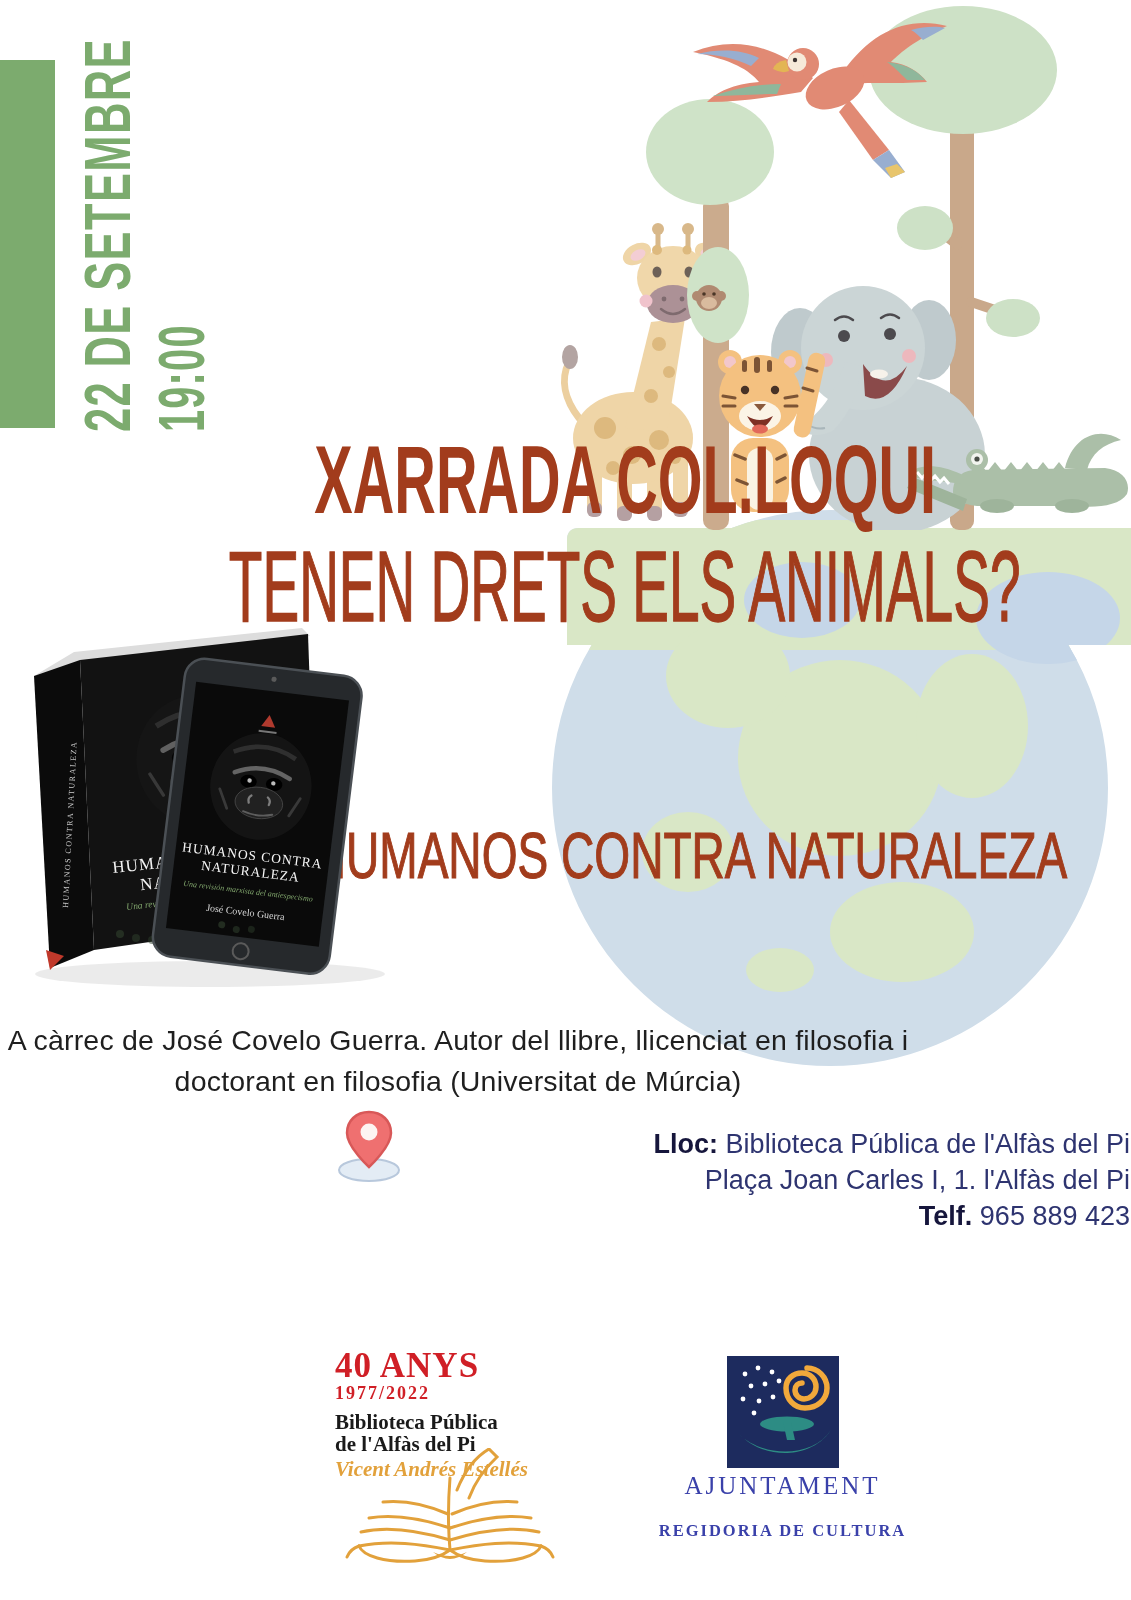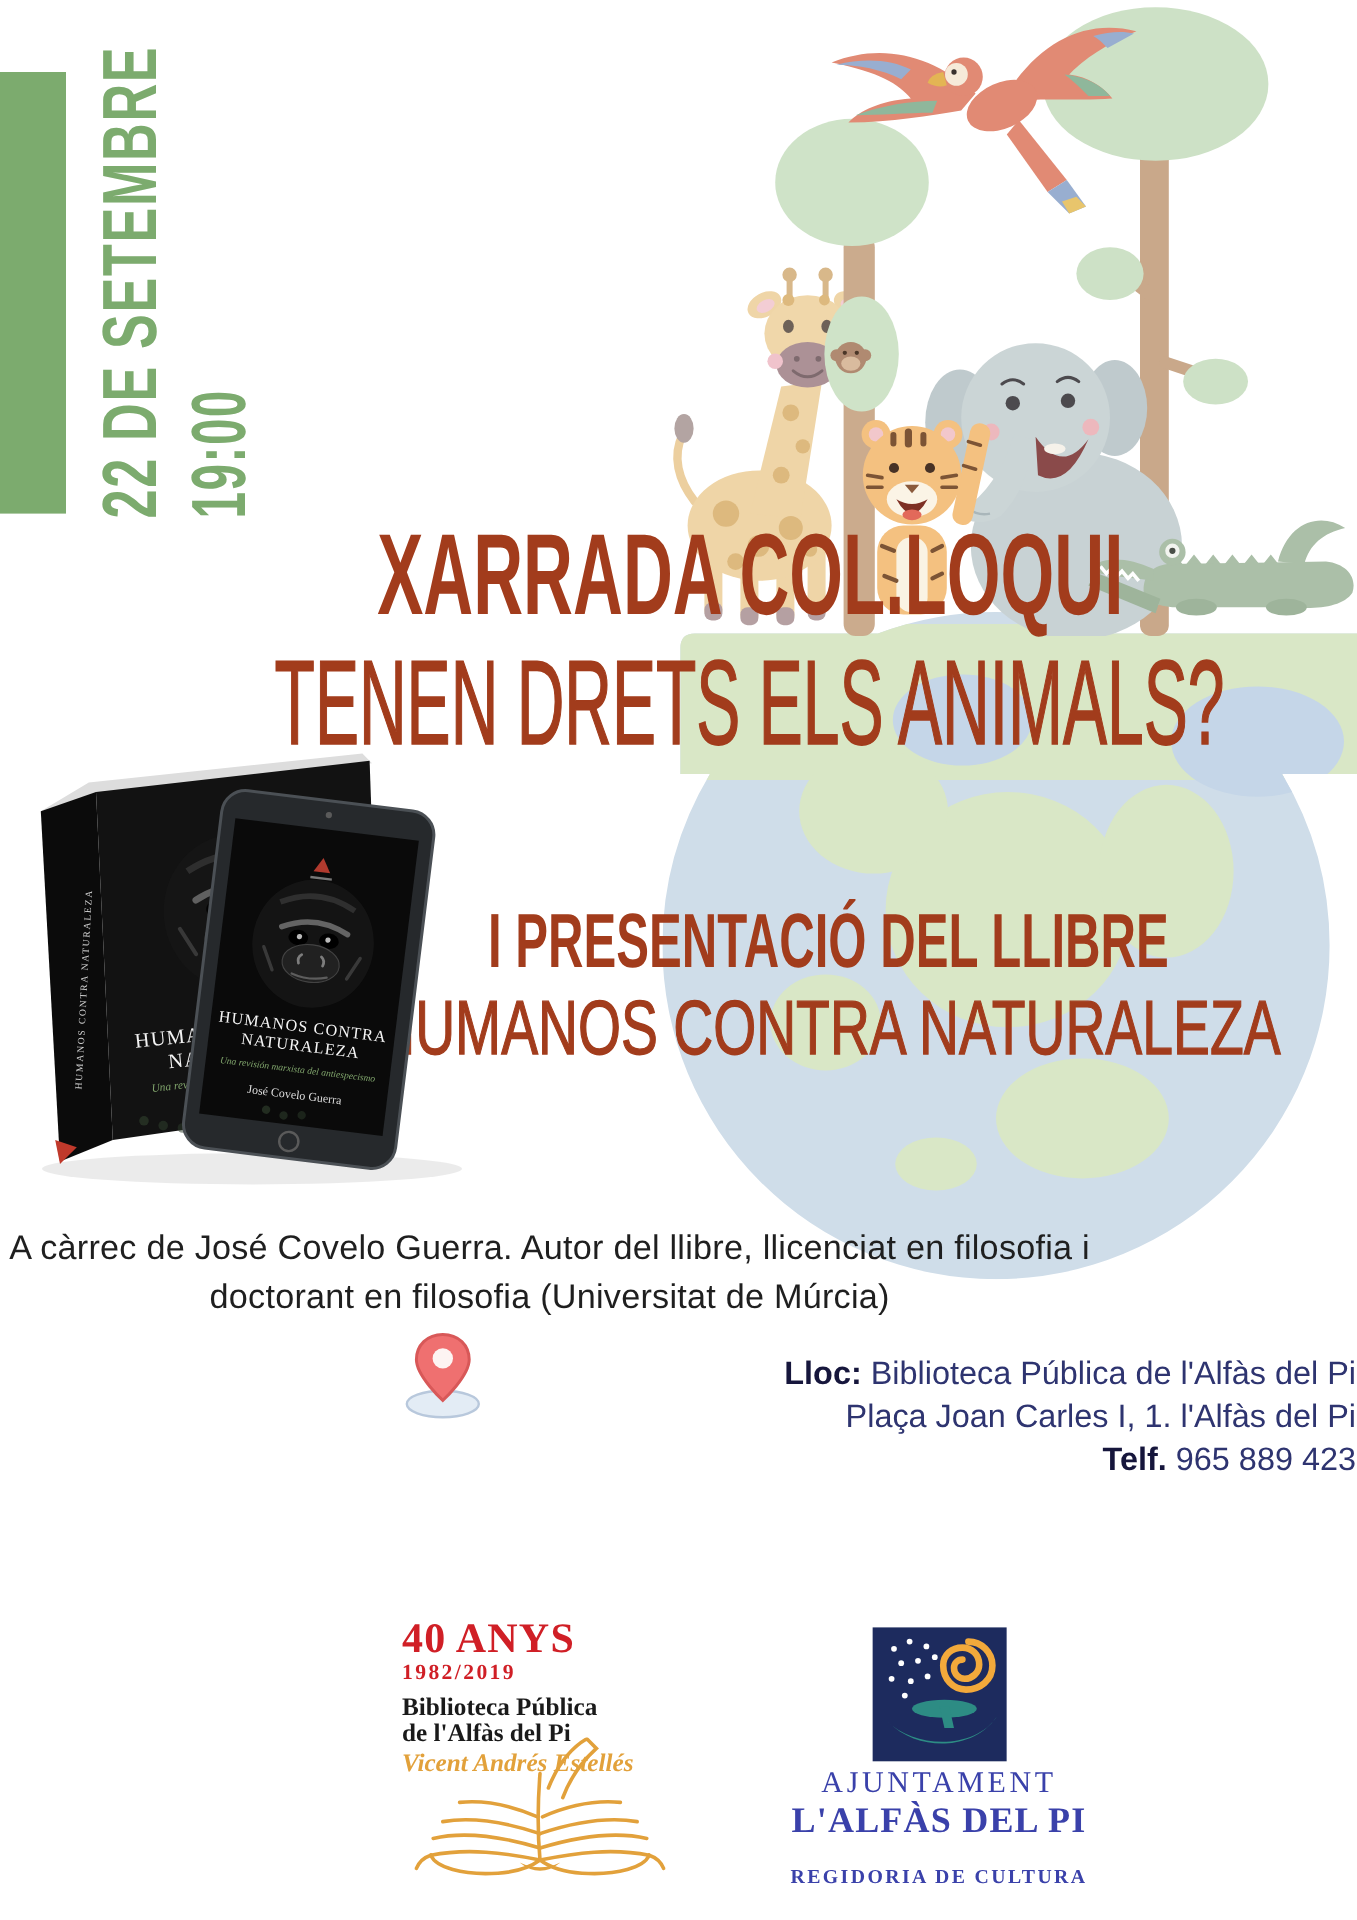--- a/index.html
+++ b/index.html
@@ -216,23 +216,20 @@
   <div class="abs green-bar"></div>
   <div class="abs vert-date date">22 DE SETEMBRE</div>
   <div class="abs vert-date time">19:00</div>
 
   <div class="abs head-row t1">
     <span>XARRADA COL.LOQUI</span>
   </div>
   <div class="abs head-row t2">
     <span>TENEN DRETS ELS ANIMALS?</span>
   </div>
-  <div class="abs head-row s1">
-    <span>I PRESENTACIÓ DEL LLIBRE</span>
-  </div>
   <div class="abs head-row s2">
     <span>HUMANOS CONTRA NATURALEZA</span>
   </div>
 
   <svg class="abs" style="left:10px;top:618px;" width="390" height="375" viewBox="0 0 390 375">
     <defs>
       <g id="gorilla">
         <ellipse cx="0" cy="0" rx="55" ry="58" fill="#161616"></ellipse>
         <path d="M-34,-34 Q0,-52 34,-34" stroke="#343434" stroke-width="5" fill="none"></path>
         <path d="M-30,-12 Q0,-27 30,-12" stroke="#6e6e6e" stroke-width="5" fill="none" stroke-linecap="round"></path>
@@ -303,21 +300,21 @@
     <circle cx="35" cy="26" r="8.5" fill="#fdf4f2"></circle>
   </svg>
   <div class="abs contact">
     <div><b>Lloc:</b><span> Biblioteca Pública de l'Alfàs del Pi</span></div>
     <div>Plaça Joan Carles I, 1. l'Alfàs del Pi</div>
     <div><b>Telf.</b><span> 965 889 423</span></div>
   </div>
 
   <div class="abs lib">
     <div class="l1">40 ANYS</div>
-    <div class="l2">1982/2019</div>
+    <div class="l2">1977/2022</div>
     <div class="l3">Biblioteca Pública</div>
     <div class="l3" style="margin-top:0;">de l'Alfàs del Pi</div>
     <div class="l5">Vicent Andrés Estellés</div>
   </div>
   <svg class="abs" style="left:345px;top:1448px;" width="210" height="120" viewBox="0 0 210 120">
     <g stroke="#e2a13b" stroke-width="3" fill="none" stroke-linecap="round">
       <path d="M112,42 C120,22 132,8 144,1 L152,9 C140,20 130,34 124,50"></path>
       <path d="M105,30 C103,55 103,80 105,102"></path>
       <path d="M105,102 C75,96 45,92 14,98"></path>
       <path d="M105,102 C135,96 165,92 196,98"></path>
@@ -353,17 +350,16 @@
       <path d="M 0,-20 C 11,-20 20,-11 20,0 C 20,12 10,20 -2,20 C -13,20 -21,11 -21,0 C -21,-9 -14,-15 -5,-15 C 3,-15 9,-9 9,-1 C 9,6 3,11 -3,11 C -8,11 -12,7 -12,2 C -12,-2 -9,-5 -5,-5"></path>
     </g>
     <g fill="#2d8c84">
       <ellipse cx="60" cy="68" rx="27" ry="7.5"></ellipse>
       <path d="M56,66 L60,84 L68,84 L64,66 Z"></path>
       <path d="M12,78 C36,102 86,102 104,74 C92,92 72,97 58,97 C42,97 26,92 12,78 Z"></path>
     </g>
   </svg>
   <div class="abs council">
     <div class="c1">AJUNTAMENT</div>
-    <div class="c2">L'ALFÀS DEL PI</div>
     <div class="c3">REGIDORIA DE CULTURA</div>
   </div>
 
 </div>
 
 </body></html>

